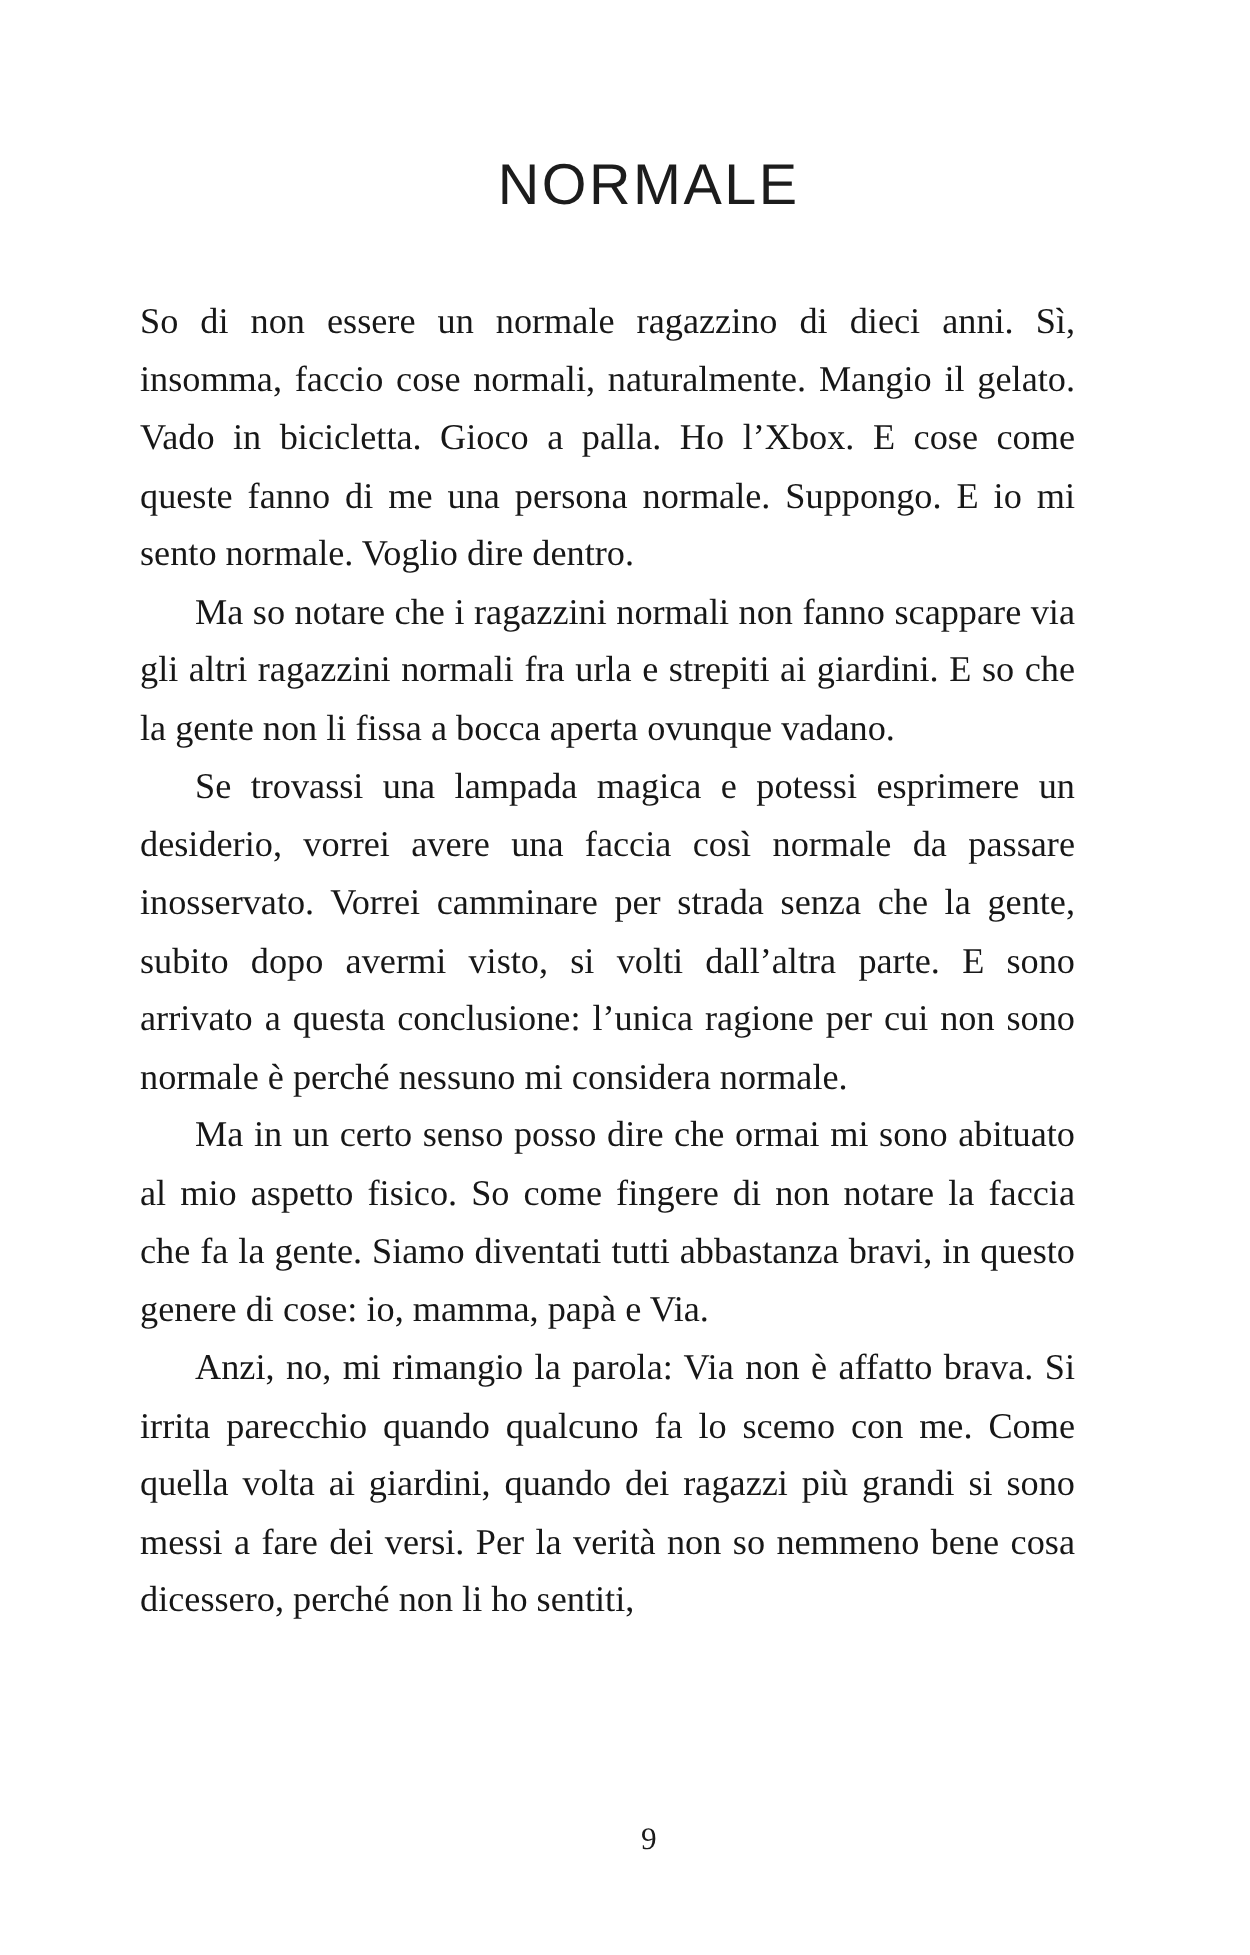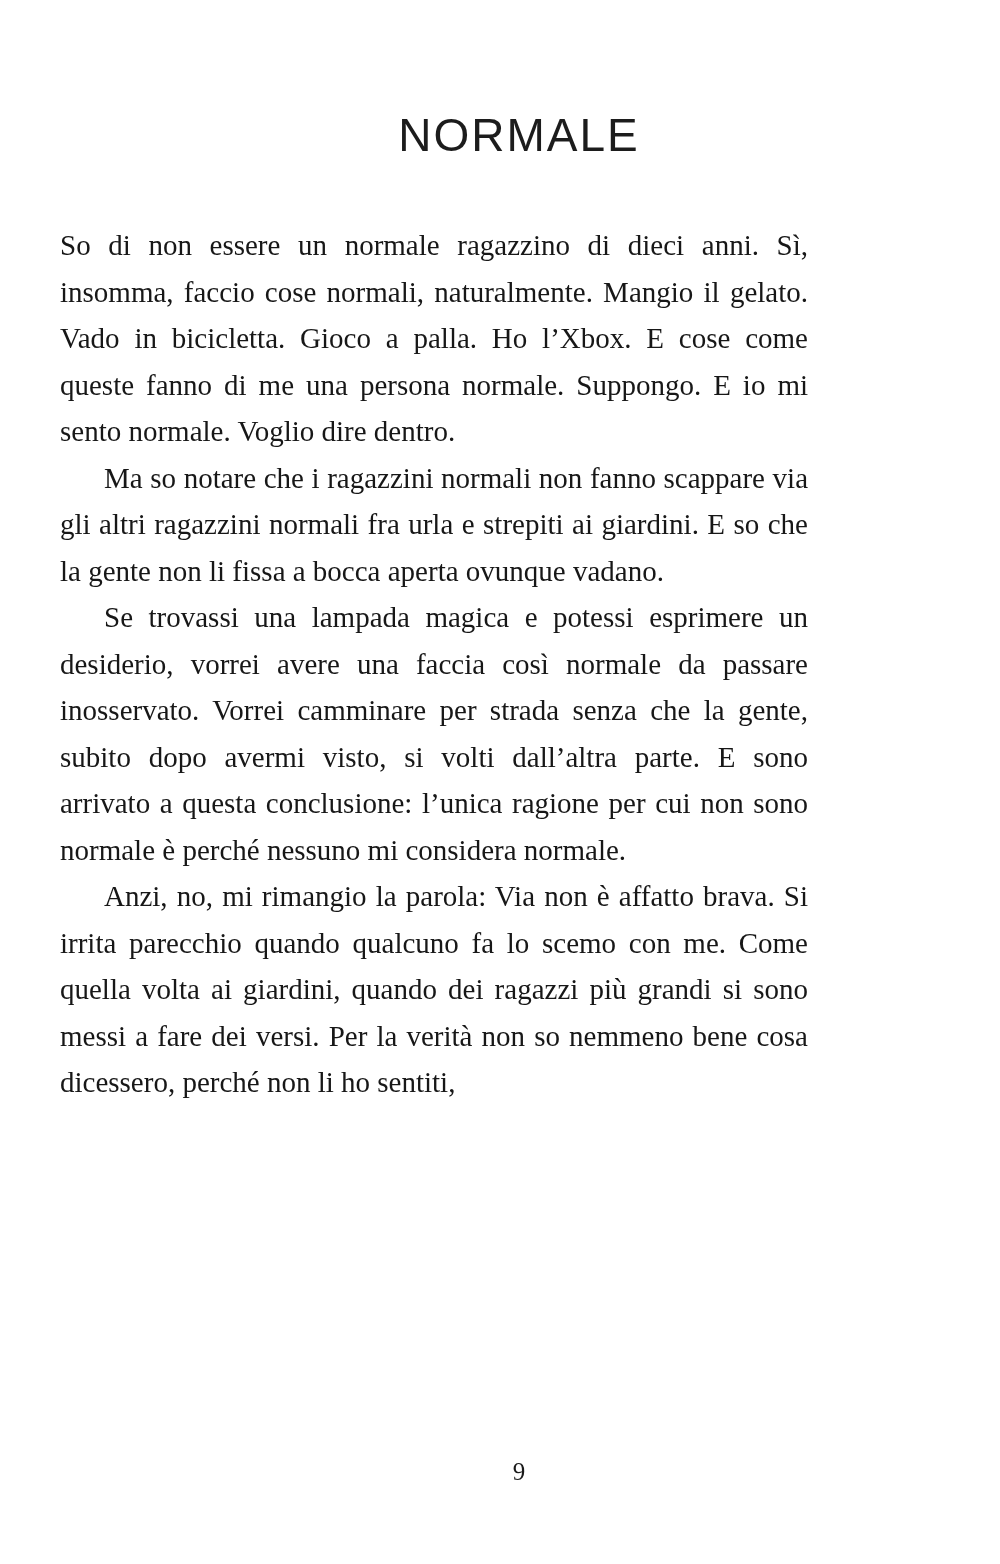--- a/index.html
+++ b/index.html
@@ -11,34 +11,34 @@
     position: relative;
     width: 1000px;
     height: 1564px;
     background: #ffffff;
     color: #141414;
     font-family: "Liberation Serif", serif;
     overflow: hidden;
     box-sizing: border-box;
   }
   .chapter-title {
-    margin: 0;
+    margin: 12px;
     padding-top: 108px;
     width: 748px;
     margin-left: 145px;
     text-align: center;
     font-family: "Liberation Sans", sans-serif;
     font-weight: 400;
     font-size: 46px;
     letter-spacing: 2px;
     color: #1c1c1c;
   }
   .text-block {
     margin-top: 60px;
-    margin-left: 60px;
+    margin-left: 112px;
     width: 748px;
     font-size: 29px;
     line-height: 46.5px;
     text-align: justify;
     hyphens: auto;
     -webkit-hyphens: auto;
     color: #171717;
   }
   .para {
     margin: 0;
@@ -61,18 +61,19 @@
 <body>
 
 <div class="page">
 
   <h1 class="chapter-title">NORMALE</h1>
 
   <div class="text-block">
     <p class="para first">So di non essere un normale ragazzino di dieci anni. Sì, insomma, faccio cose normali, naturalmente. Mangio il gelato. Vado in bicicletta. Gioco a palla. Ho l’Xbox. E cose come queste fanno di me una persona normale. Suppongo. E io mi sento normale. Voglio dire dentro.</p>
     <p class="para">Ma so notare che i ragazzini normali non fanno scappare via gli altri ragazzini normali fra urla e strepiti ai giardini. E so che la gente non li fissa a bocca aperta ovunque vadano.</p>
     <p class="para">Se trovassi una lampada magica e potessi esprimere un desiderio, vorrei avere una faccia così normale da passare inosservato. Vorrei camminare per strada senza che la gente, subito dopo avermi visto, si volti dall’altra parte. E sono arrivato a questa conclusione: l’unica ragione per cui non sono normale è perché nessuno mi considera normale.</p>
+    <p class="para">Ma in un certo senso posso dire che ormai mi sono abituato al mio aspetto fisico. So come fingere di non notare la faccia che fa la gente. Siamo diventati tutti abbastanza bravi, in questo genere di cose: io, mamma, papà e Via.</p>
     <p class="para">Anzi, no, mi rimangio la parola: Via non è affatto brava. Si irrita parecchio quando qualcuno fa lo scemo con me. Come quella volta ai giardini, quando dei ragazzi più grandi si sono messi a fare dei versi. Per la verità non so nemmeno bene cosa dicessero, perché non li ho sentiti,</p>
   </div>
 
   <div class="page-number">9</div>
 
 </div>
 
 </body></html>

